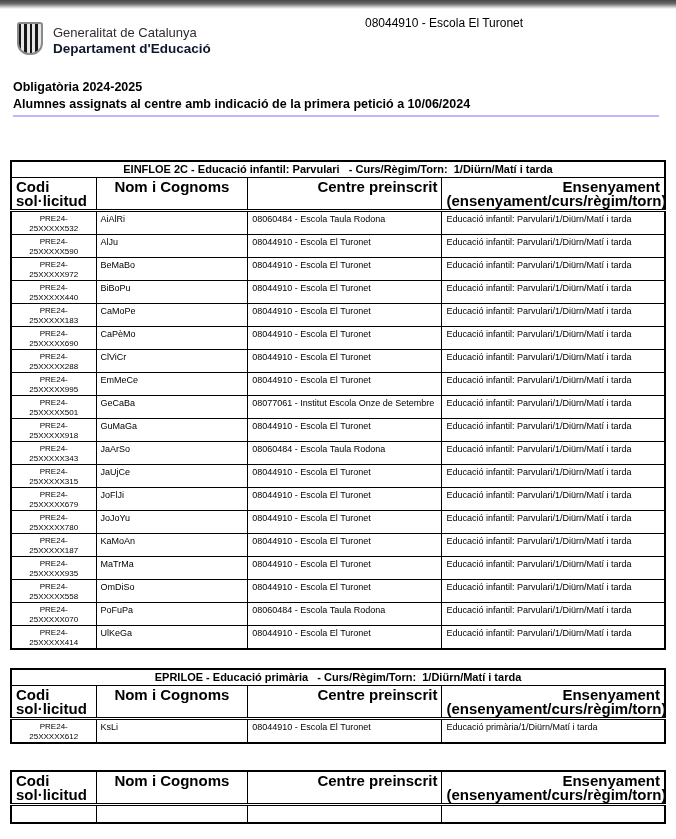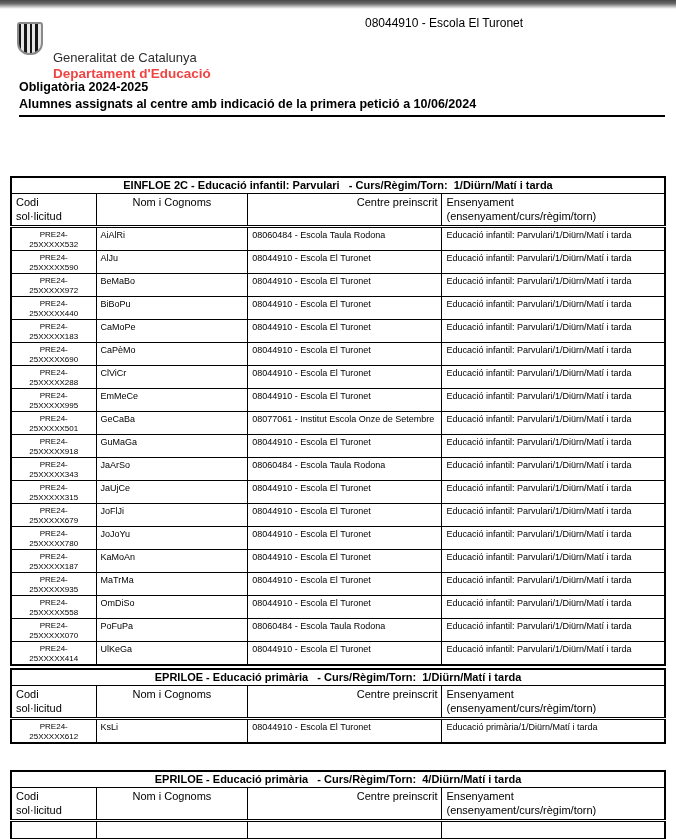--- a/index.html
+++ b/index.html
@@ -12,50 +12,50 @@
     background:linear-gradient(180deg,#474747 0%,#6a6a6a 40%,#cfcfcf 80%,#ffffff 100%);
   }
   
   .logo{
     position:absolute;left:17px;top:22px;width:26px;height:33px;
     border:2px solid #8a8a8a;border-radius:3px 3px 12px 12px;
     background:repeating-linear-gradient(90deg,#161616 0 2.5px,#e6e6e6 2.5px 5.5px);
     box-sizing:border-box;
   }
   .org{position:absolute;left:53px;top:25px;line-height:16px;}
-  .org-1{font-size:13px;color:#2e2e2e;margin-top:25px;}
-  .org-2{font-size:13.5px;font-weight:bold;color:#ef4444;text-align:center;}
+  .org-1{font-size:13px;color:#2e2e2e;}
+  .org-2{font-size:13.5px;font-weight:bold;color:#0f172a;text-align:center;}
   .addr{position:absolute;left:365px;top:15px;font-size:12px;line-height:17px;}
-  .doc-titles{position:absolute;left:19px;top:79px;}
+  .doc-titles{position:absolute;left:13px;top:79px;}
   .doc-1{font-size:12.5px;font-weight:bold;line-height:17px;}
   .doc-2{
     font-size:12.5px;font-weight:bold;line-height:17px;width:646px;
-    border-bottom:2px solid #000000;padding-bottom:2px;
+    border-bottom:2px solid #c4b5fd;padding-bottom:2px;
   }
   
   table.rep{
     position:absolute;left:10px;width:656px;border-collapse:collapse;
     border:2px solid #000;table-layout:fixed;
   }
-  #table-0{top:176px;padding-left:48px;}
+  #table-0{top:160px;padding-left:48px;}
   #table-1{top:668px;}
   #table-2{top:770px;}
   table.rep th,table.rep td{border:1px solid #000;box-sizing:border-box;}
   th.t-title{
     font-size:11px;font-weight:bold;text-align:center;padding:1px 2px 2px;
     border-bottom:1px solid #000;
   }
   tr.cols th{
-    font-size:11px;font-weight:normal;vertical-align:top;line-height:13.5px;
+    font-size:15px;font-weight:bold;vertical-align:top;line-height:13.5px;
     padding:2px 4px;border-bottom:3px double #000;
   }
   th.h-codi{text-align:left;}
   th.h-nom{text-align:center;}
   th.h-centre{text-align:right;}
-  th.h-ens{text-align:left;margin-top:24px;}
+  th.h-ens{text-align:right;margin-top:24px;}
   td.c{font-size:9px;line-height:10.5px;vertical-align:top;padding:2px 4px 1px;}
   td.c-codi{font-size:8px;line-height:9.5px;text-align:center;padding:2px 1px 1px;}
   tr.partial td{height:18px;}
   .col-codi{width:13%;}
   .col-nom{width:23.2%;}
   .col-centre{width:29.7%;}
   .col-ens{width:34.1%;}
 </style>
 </head>
 <body>
@@ -435,23 +435,20 @@
   </table>
 
   <table class="rep" id="table-2">
     <colgroup>
         <col class="col-codi">
         <col class="col-nom">
         <col class="col-centre">
         <col class="col-ens">
       </colgroup>
     <thead>
-      <tr>
-        <th class="t-title" colspan="4">EPRILOE - Educació primària&nbsp;&nbsp;&nbsp;- Curs/Règim/Torn:&nbsp; 4/Diürn/Matí i tarda</th>
-      </tr>
       <tr class="cols">
         <th class="h-codi">
           <div>Codi</div>
           <div>sol·licitud</div>
         </th>
         <th class="h-nom">Nom i Cognoms</th>
         <th class="h-centre">Centre preinscrit</th>
         <th class="h-ens">
           <div>Ensenyament</div>
           <div>(ensenyament/curs/règim/torn)</div>

